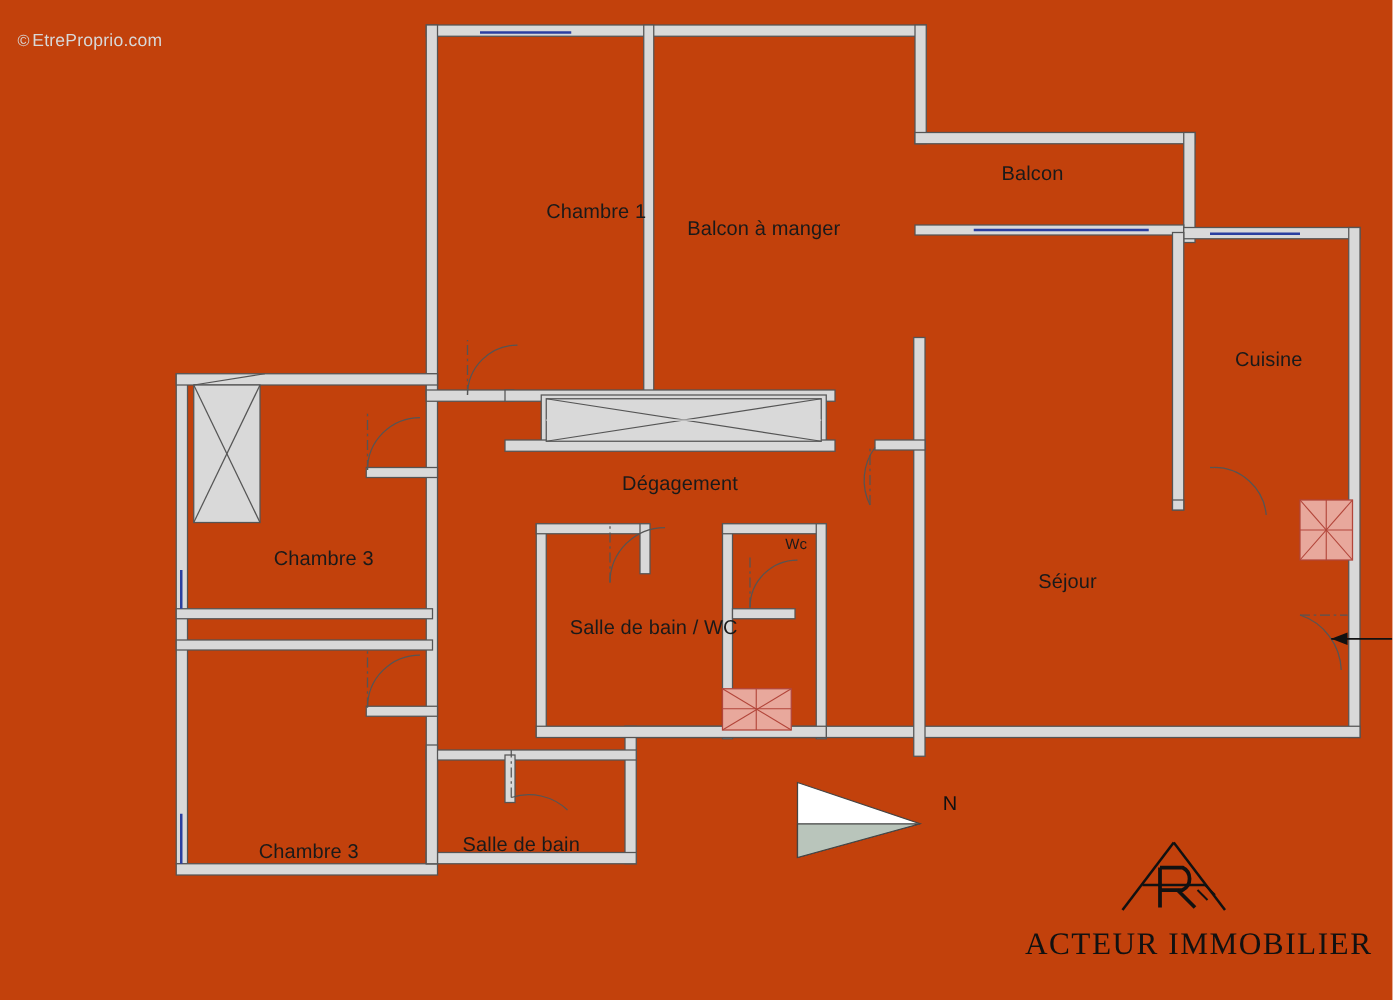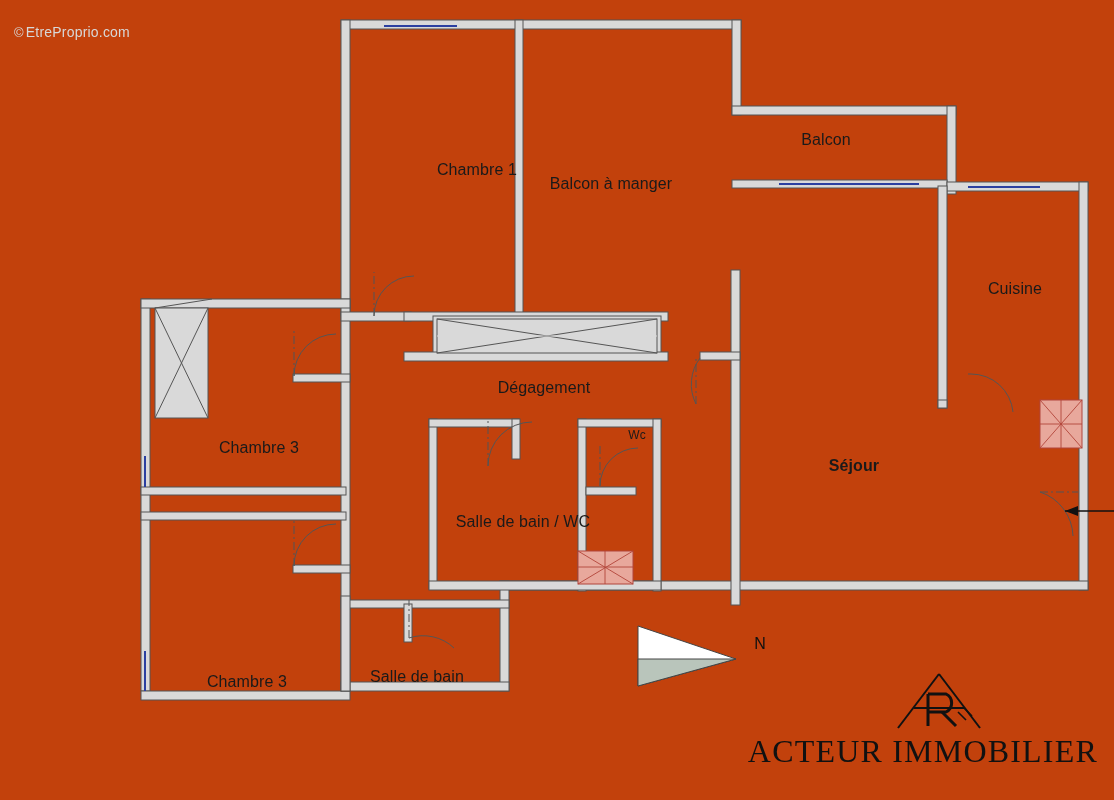--- a/index.html
+++ b/index.html
@@ -48,21 +48,21 @@
     transform: translate(-50%, -50%);
   }
   .brand {
     position: absolute;
     right: 16px;
     bottom: 30px;
     text-align: right;
   }
   .brand-name {
     font-family: "Liberation Serif", serif;
-    font-size: 32px;
+    font-size: 25px;
     letter-spacing: 1.2px;
     color: #111;
     white-space: nowrap;
   }
   .brand-logo {
     position: absolute;
     right: 120px;
     bottom: 62px;
   }
   svg.plan {
@@ -239,22 +239,22 @@
     </g>
   </svg>
 
   <div class="room-label" style="left:429px; top:170px;margin-left:48px;">Chambre 1</div>
   <div class="room-label" style="left:611px; top:184px;">Balcon à manger</div>
   <div class="room-label" style="left:826px; top:140px;">Balcon</div>
   <div class="room-label" style="left:1015px; top:289px;text-align:center;">Cuisine</div>
   <div class="room-label" style="left:259px; top:448px;">Chambre 3</div>
   <div class="room-label" style="left:544px; top:388px;">Dégagement</div>
   <div class="room-label small" style="left:612px; top:435px;margin-left:25px;">Wc</div>
-  <div class="room-label" style="left:854px; top:466px;font-weight:bold;">Séjour</div>
-  <div class="room-label" style="left:523px; top:522px;">Salle de bain / WC</div>
+  <div class="room-label" style="left:854px; top:466px;">Séjour</div>
+  <div class="room-label" style="left:523px; top:503px;">Salle de bain / WC</div>
   <div class="room-label" style="left:247px; top:654px;margin-top:28px;">Chambre 3</div>
   <div class="room-label" style="left:417px; top:646px;margin-top:31px;">Salle de bain</div>
 
   <div class="north-label" style="left:760px; top:644px;">N</div>
 
   <svg class="brand-logo" width="110" height="70" viewBox="0 0 110 70">
     <path d="M55,6 L96,60" stroke="#111" stroke-width="2" fill="none"></path>
     <path d="M55,6 L14,60" stroke="#111" stroke-width="2" fill="none"></path>
     <path d="M30,40 L80,40" stroke="#111" stroke-width="2" fill="none"></path>
     <path d="M44,26 L44,58 M44,26 L62,26 A10,10 0 0 1 62,44 L44,44" stroke="#111" stroke-width="3" fill="none"></path>

